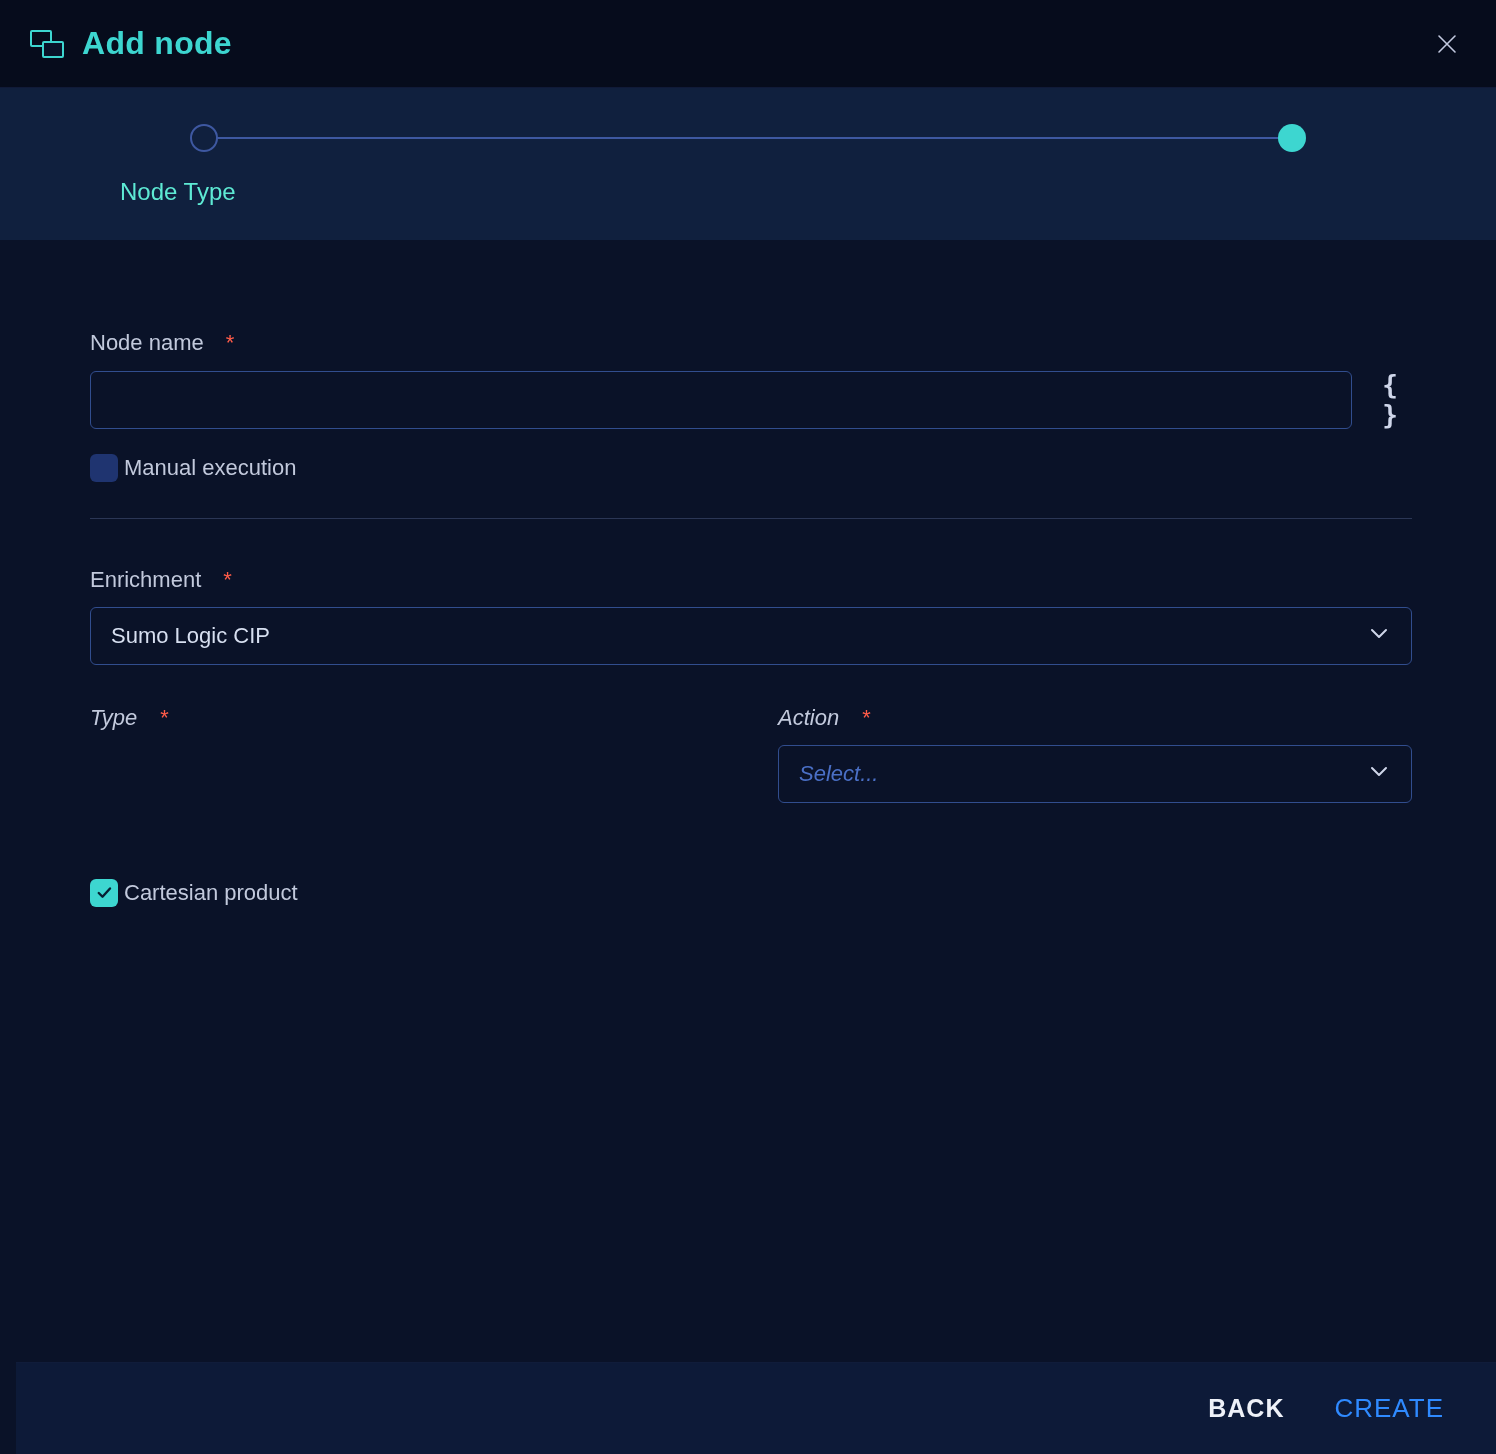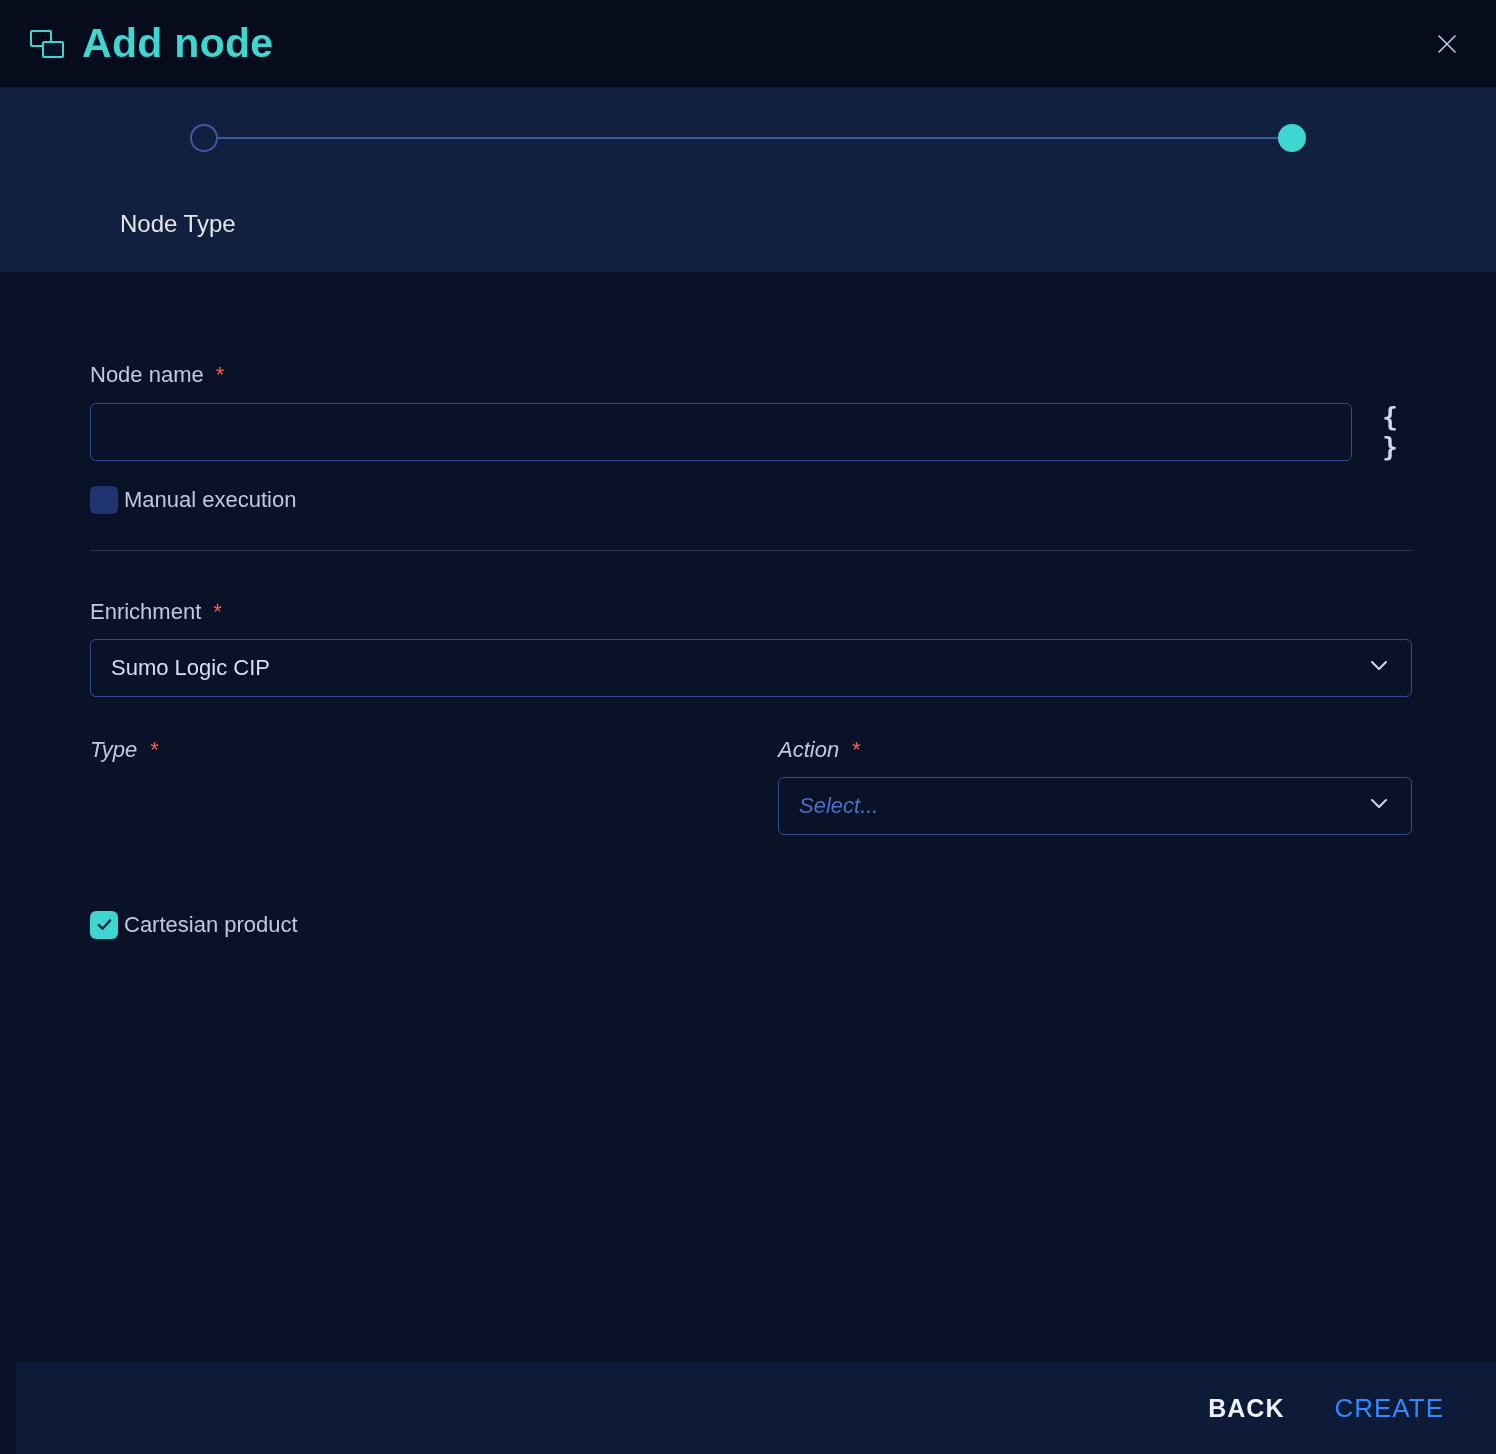--- a/index.html
+++ b/index.html
@@ -40,21 +40,21 @@
     border-bottom:1px solid #101a38;
     height:88px;
   }
   .header-left{
     display:flex;
     align-items:center;
     gap:18px;
   }
   .header-title{
     color: var(--accent);
-    font-size:41px;
+    font-size:32px;
     font-weight:600;
     letter-spacing:0.3px;
   }
   .nodes-icon{
     width:34px;
     height:28px;
     position:relative;
     flex:none;
   }
   .nodes-icon svg{display:block;}
@@ -107,24 +107,23 @@
 
   .stepper-labels{
     width:1116px;
     margin:0 auto;
     display:flex;
     justify-content:space-between;
     align-items:center;
     padding:0;
   }
   .step-label-left{
-    color:#e5e5e5;
+    color:#5eead4;
     font-size:24px;
     margin-left:-70px;
-    margin-top:32px;
   }
   .step-pill{
     background: var(--blue-pill);
     color:#fff;
     font-weight:700;
     font-size:24px;
     padding:12px 36px;
     border-radius:26px;
     margin-right:-80px;
   }
@@ -132,21 +131,21 @@
   
   .form{
     padding: 90px 60px 0 90px;
   }
   .form-label{
     color:#c2c9dc;
     font-size:22px;
     margin-bottom:14px;
     display:flex;
     align-items:flex-end;
-    gap:12px;
+    gap:22px;
   }
   .req{ color: var(--red); font-size:22px; }
 
   .row{
     display:flex;
     align-items:center;
     gap:20px;
     margin-bottom:24px;
   }
   .input, .select{

